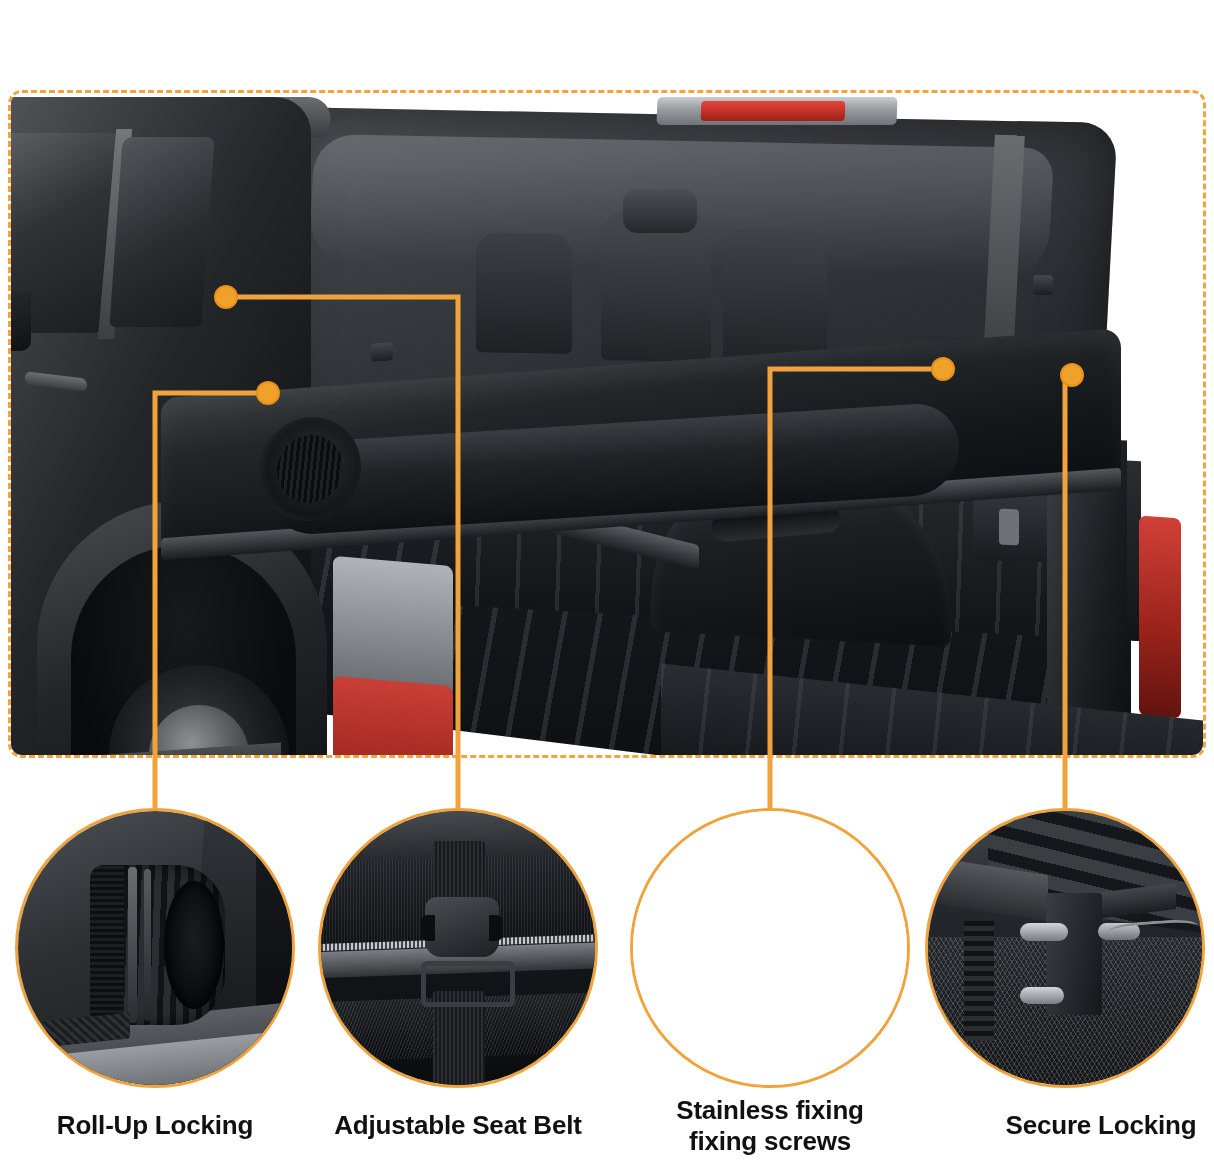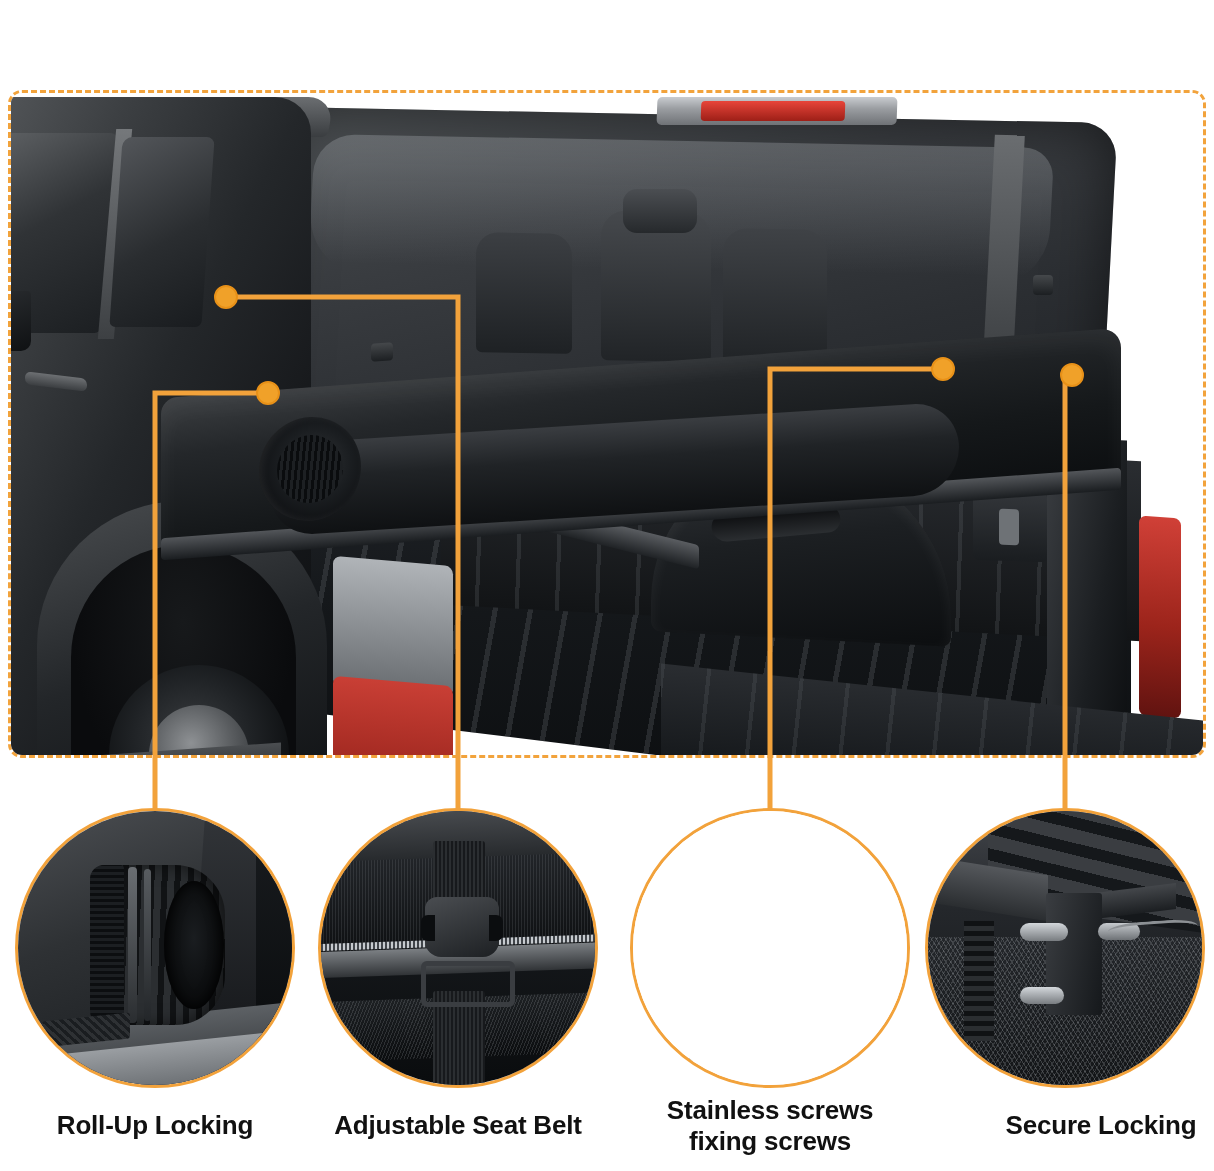--- a/index.html
+++ b/index.html
@@ -594,19 +594,19 @@
       <div class="c4-pin3"></div>
       <div class="c4-wire"></div>
     </div>
   </div>
 
   <div class="caption" style="left:5px; top:1110px;">Roll-Up Locking</div>
 
   <div class="caption" style="left:308px; top:1110px;">Adjustable Seat Belt</div>
 
   <div class="caption" style="left:620px; top:1095px;">
-    <div>Stainless screws</div>
+    <div>Stainless fixing</div>
     <div>fixing screws</div>
   </div>
 
   <div class="caption" style="left:951px; top:1110px;">Secure Locking</div>
 
 </div>
 
 </body></html>

